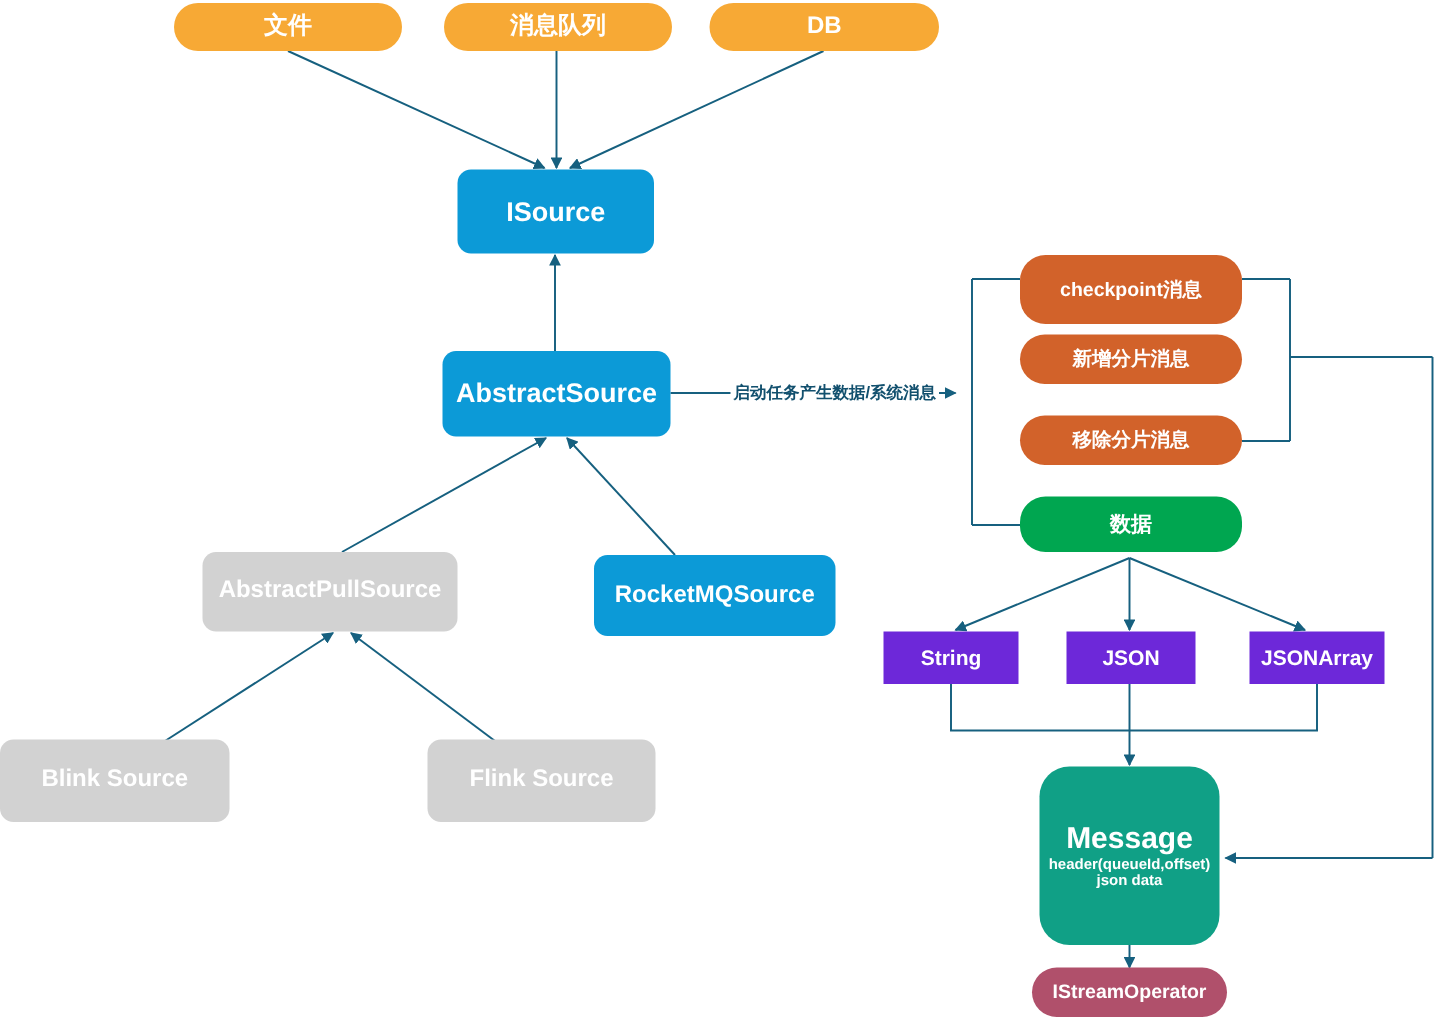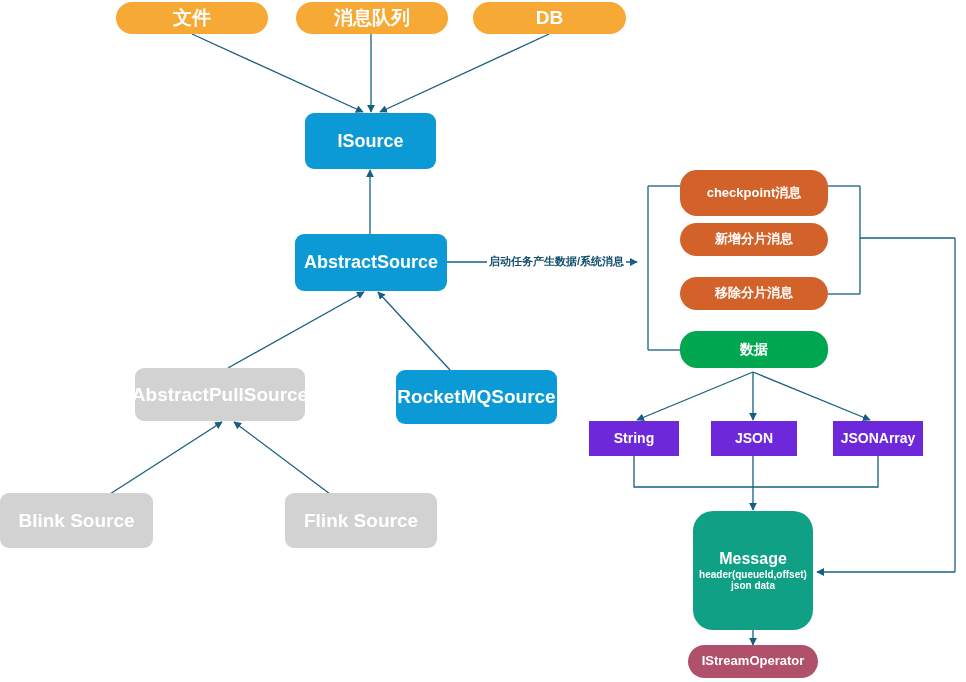--- a/index.html
+++ b/index.html
@@ -63,22 +63,22 @@
 
   .c-orange  { background: #F7A935; }
   .c-blue    { background: #0C9AD7; }
   .c-bluesat { background: #6d28d9; }
   .c-gray    { background: #D2D2D2; }
   .c-rust    { background: #D2622A; }
   .c-green   { background: #00A650; }
   .c-teal    { background: #10A086; }
   .c-pink    { background: #B0506B; }
 
-  .f-16b { font-size: 16px; font-weight: bold; }
-  .f-17b { font-size: 19px; font-weight: bold; }
+  .f-16b { font-size: 20px; font-weight: bold; }
+  .f-17b { font-size: 16px; font-weight: bold; }
   .f-18b { font-size: 18px; font-weight: bold; }
   .f-14b { font-size: 14px; font-weight: bold; }
   .f-13b { font-size: 13px; font-weight: bold; }
   .f-12b { font-size: 13px; font-weight: bold; }
 
   .edge-label {
     position: absolute;
     font-size: 11px;
     font-weight: bold;
     color: #12506E;

